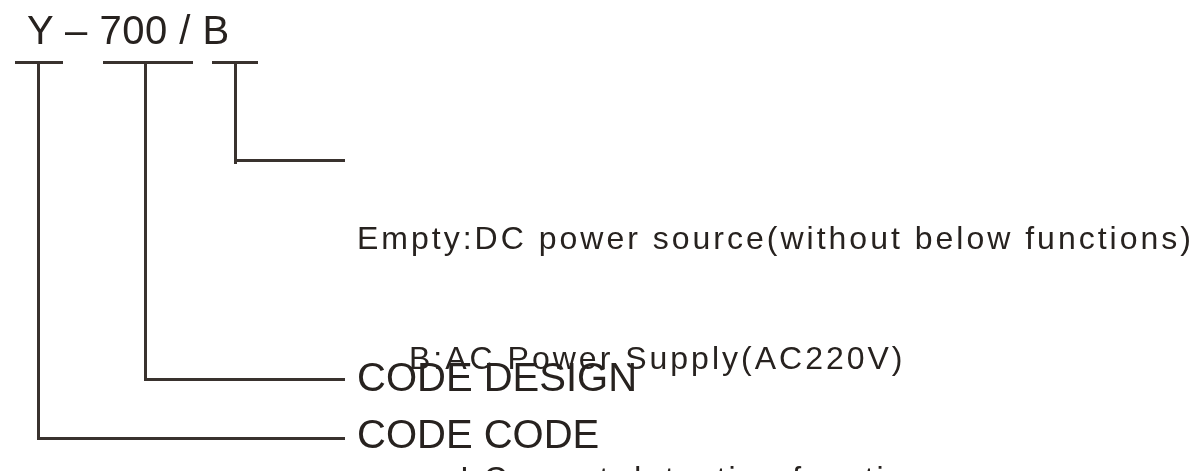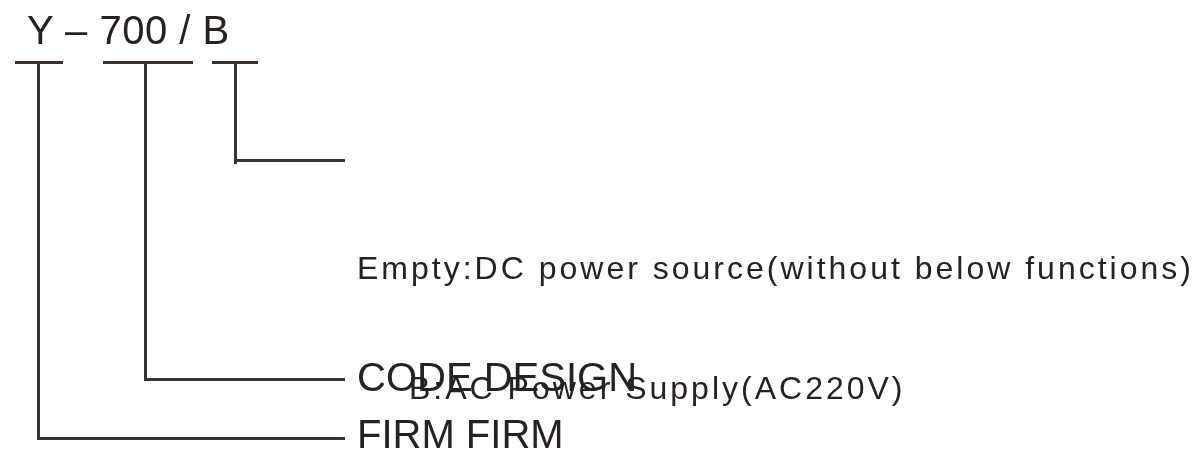--- a/index.html
+++ b/index.html
@@ -46,21 +46,21 @@
   
   .options{
     position:absolute;
     left:357px; top:138px;
     font-size:32px;
     line-height:40px;
     letter-spacing:3px;
     white-space:pre;
   }
   .option-line{display:block;}
-  .opt-1{margin-left:0;margin-top:30px;}
+  .opt-1{margin-left:0;}
   .opt-2{margin-left:52px;}
   .opt-3{margin-left:103px;}
   
   .branch-label{
     position:absolute;
     left:357px;
     font-size:40px;
     line-height:40px;
     letter-spacing:0px;
     white-space:pre;
@@ -88,15 +88,15 @@
   <div class="hline h-firm"></div>
 
   <div class="options">
     <span class="option-line opt-1"><span>Empty</span><span>:</span><span>DC power source(without below functions)</span></span>
     <span class="option-line opt-2"><span>B</span><span>:</span><span>AC Power Supply(AC220V)</span></span>
     <span class="option-line opt-3"><span>I</span><span>:</span><span>Current detection function</span></span>
     
   </div>
 
   <div class="branch-label label-design">CODE DESIGN</div>
-  <div class="branch-label label-firm">FIRM FIRM</div>
+  <div class="branch-label label-firm">CODE CODE</div>
 
 </div>
 
 </body></html>

